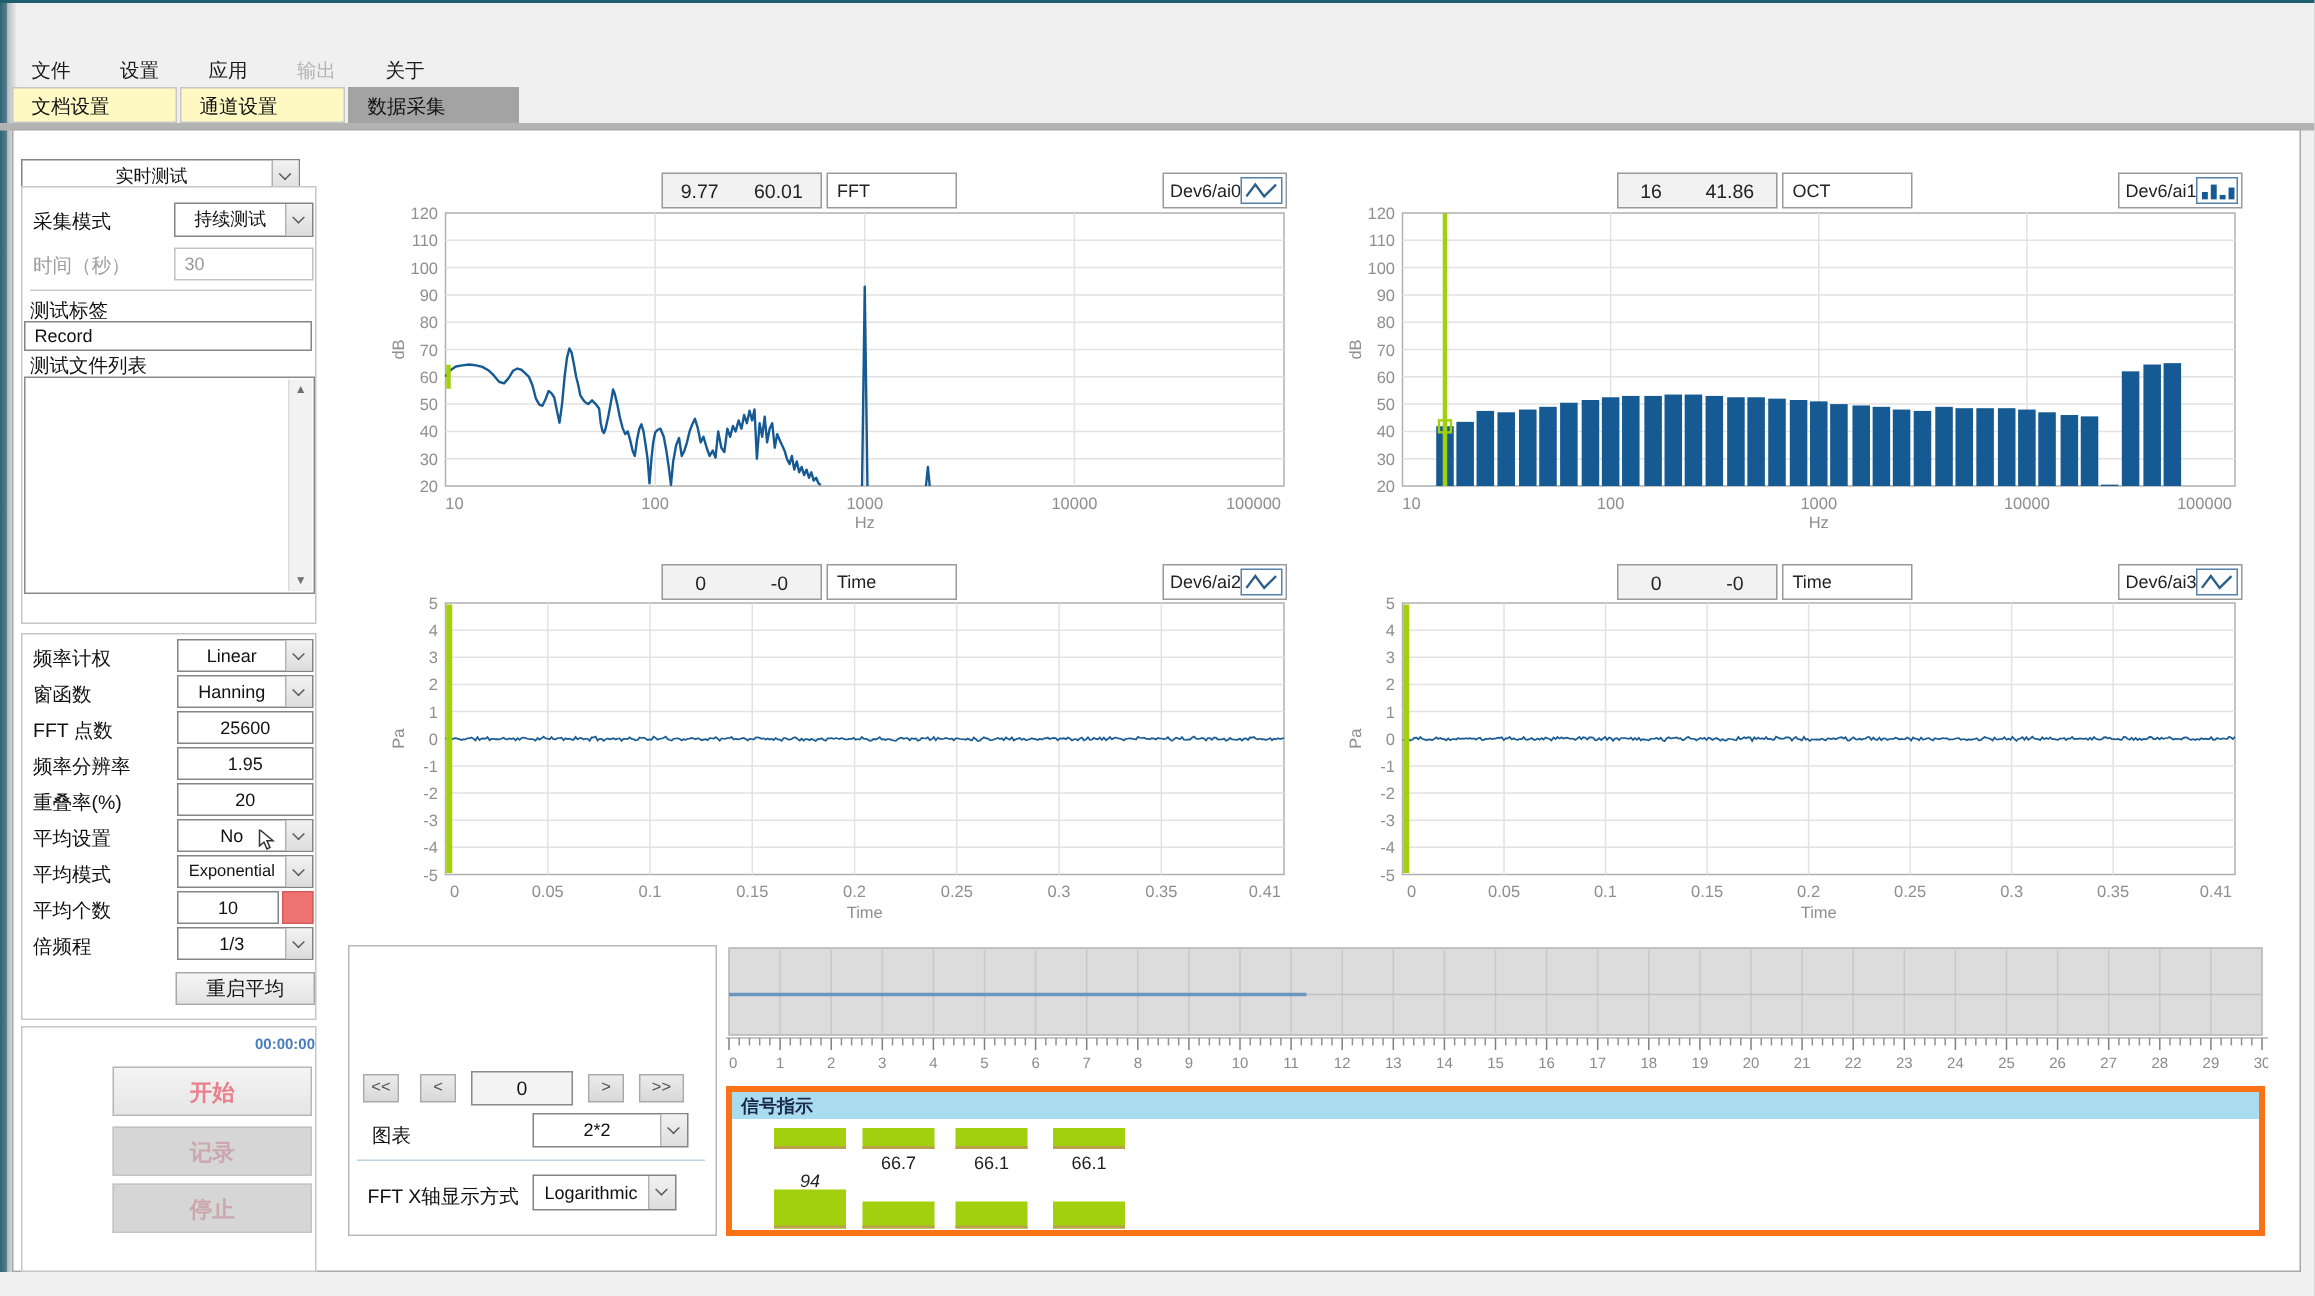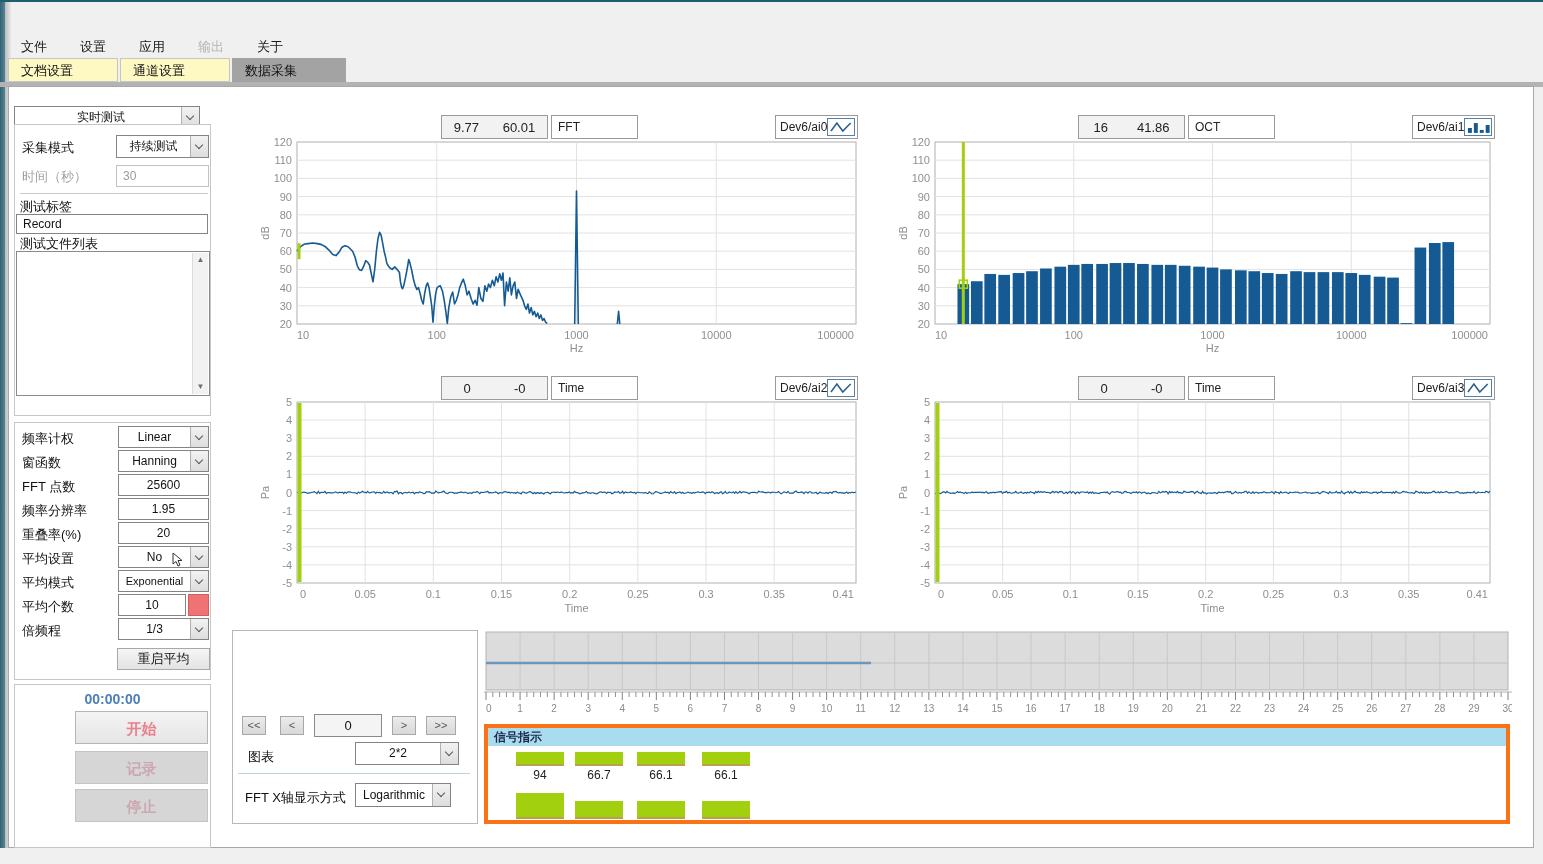--- a/index.html
+++ b/index.html
@@ -44,21 +44,21 @@
   .tinput.disabled{border-color:#c2c2c2;color:#9a9a9a;text-align:left;padding-left:6px;}
   .slabel{position:absolute;font-size:13px;color:#111;}
   .slabel.dim{color:#9e9e9e;}
   .group{position:absolute;border:1px solid #c6c6c6;background:#fff;}
   .sep{position:absolute;height:1px;background:#c9c9c9;}
   .listbox{position:absolute;background:#fff;border:1px solid #8a8a8a;}
   .lb-scroll{position:absolute;right:1px;top:1px;bottom:1px;width:15px;background:#f2f2f2;border-left:1px solid #dcdcdc;}
   .lb-arrow{position:absolute;left:0;width:15px;height:14px;font-size:8px;color:#707070;text-align:center;line-height:14px;}
   .smallbtn{position:absolute;background:linear-gradient(#f5f5f5,#e3e3e3);border:1px solid #a8a8a8;
             font-size:13px;color:#111;text-align:center;box-sizing:border-box;}
-  .timer{position:absolute;font-size:14px;font-weight:bold;color:#4a7ebb;text-align:center;width:100%;}
+  .timer{position:absolute;font-size:10px;font-weight:bold;color:#4a7ebb;text-align:right;width:100%;}
   .bigbtn{position:absolute;left:60px;width:133px;height:33px;background:linear-gradient(#f4f4f4,#e5e5e5);
           border:1px solid #b5b5b5;font-size:15px;font-weight:bold;color:#e8808d;text-align:center;line-height:33px;box-sizing:border-box;}
   .bigbtn.disabled{background:#d6d6d6;border-color:#c4c4c4;color:#cba8b0;}
   .redflag{position:absolute;background:#f07373;border:1px solid #d45c5c;box-sizing:border-box;}
 
   
   .chart{position:absolute;}
   .chart-header{position:absolute;left:0;width:100%;height:25px;}
   .cursor-box{position:absolute;top:0;width:107px;height:24px;background:#f2f2f2;border:1px solid #9a9a9a;
               box-sizing:border-box;display:flex;align-items:center;justify-content:space-around;font-size:13px;color:#222;}
@@ -668,21 +668,21 @@
         <text x="1024" y="82" text-anchor="middle" font-size="10" fill="#8a8a8a">30</text>
       </svg>
   </div>
 
   <div class="sigpanel">
     <div class="sighdr">信号指示</div>
     <div class="meter" style="left:28px;top:24px;width:48px;height:12px;"></div>
     <div class="meter" style="left:87px;top:24px;width:48px;height:12px;"></div>
     <div class="meter" style="left:149px;top:24px;width:48px;height:12px;"></div>
     <div class="meter" style="left:214px;top:24px;width:48px;height:12px;"></div>
-    <div class="meter-label" style="left:28px;top:40px;">94</div>
+    <div class="meter-label" style="left:28px;top:52px;font-style:italic;">94</div>
     <div class="meter-label" style="left:87px;top:40px;">66.7</div>
     <div class="meter-label" style="left:149px;top:40px;">66.1</div>
     <div class="meter-label" style="left:214px;top:40px;">66.1</div>
     <div class="meter" style="left:28px;top:65px;width:48px;height:24px;"></div>
     <div class="meter" style="left:87px;top:73px;width:48px;height:16px;"></div>
     <div class="meter" style="left:149px;top:73px;width:48px;height:16px;"></div>
     <div class="meter" style="left:214px;top:73px;width:48px;height:16px;"></div>
   </div>
 </div>
 

